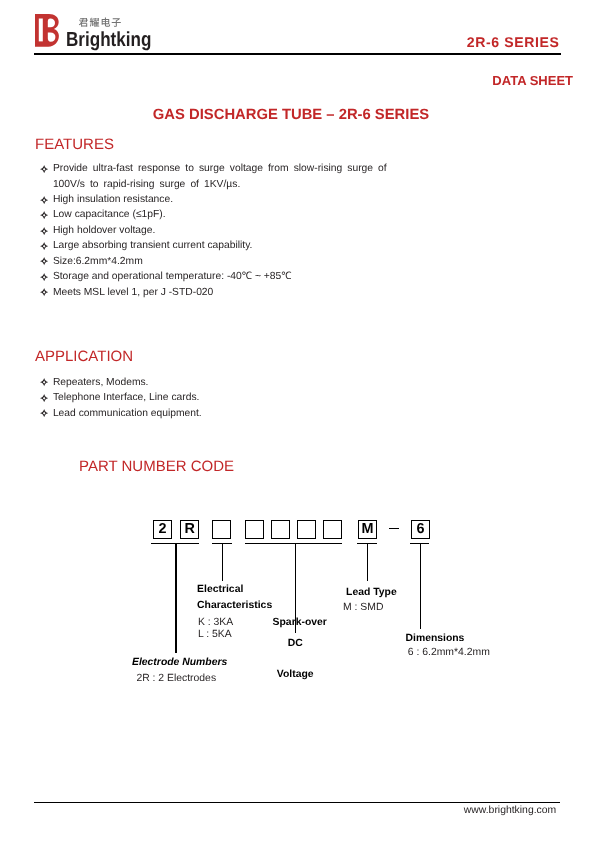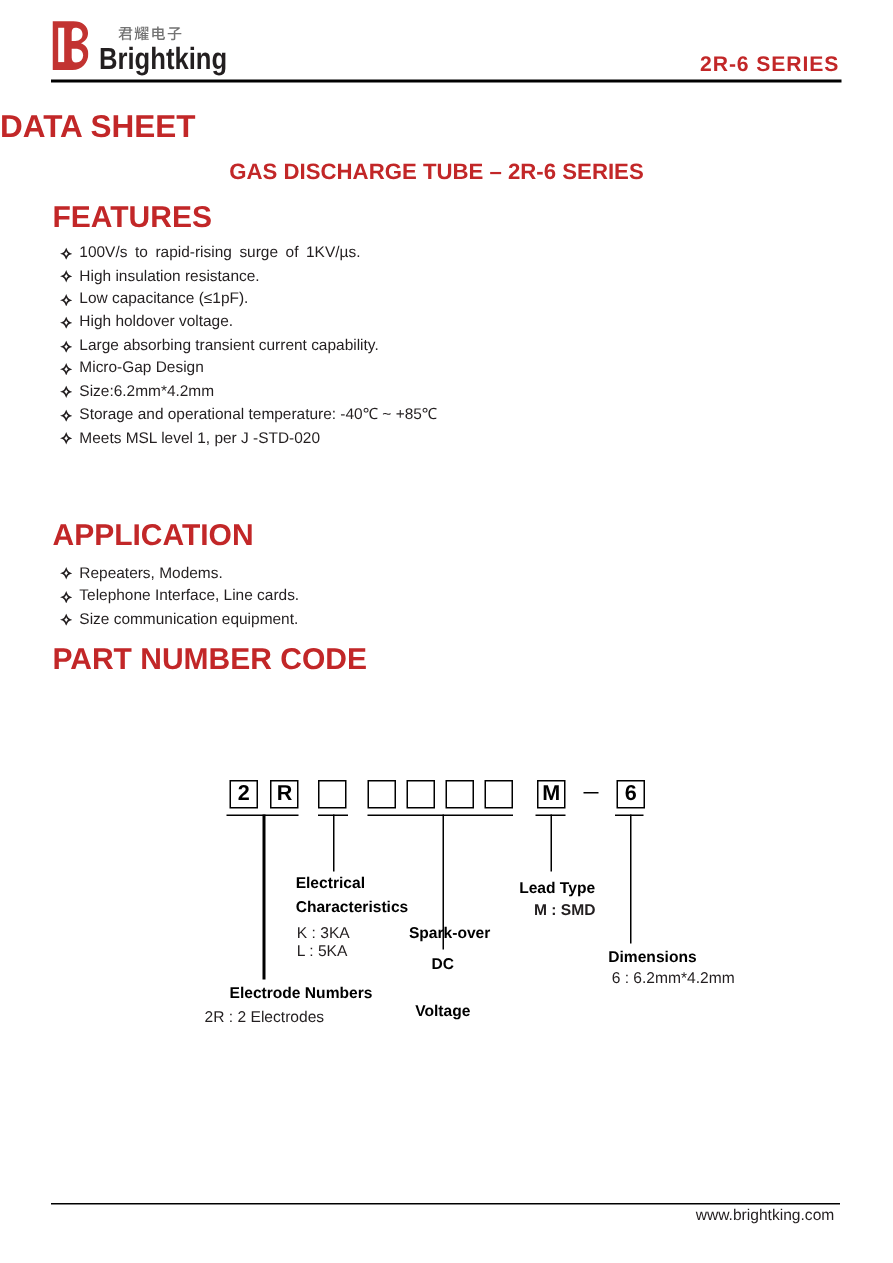--- a/index.html
+++ b/index.html
@@ -18,29 +18,29 @@
   
   .logo-mark { position:absolute; left:35.1px; top:14.3px; width:23.9px; height:32.8px; }
   .logo-cn { position:absolute; left:66.6px; top:12.5px; font-family:"Noto Sans CJK SC","DejaVu Sans",sans-serif;
              font-size:10px; font-weight:500; line-height:17px; color:#737373; letter-spacing:0.9px; white-space:nowrap;margin-left:12px; }
   .logo-en { position:absolute; left:66.2px; top:29.6px; font-size:20.4px; font-weight:700; line-height:20px;
              color:#231f20; white-space:nowrap; transform:scaleX(0.838); transform-origin:left top; }
   .series  { position:absolute; right:35.5px; top:33.8px; font-size:14.1px; font-weight:700; color:#c22728; letter-spacing:0.6px; }
   .hrule   { position:absolute; left:34px; top:52.7px; width:527px; height:1.8px; background:#000; will-change:transform; }
 
   
-  .title    { position:absolute; left:0; width:573px; top:72.6px; text-align:left; color:#c22728;
-              font-size:21px; font-weight:700; }
+  .title    { position:absolute; left:0; width:573px; top:72.6px; text-align:right; color:#c22728;
+              font-size:13px; font-weight:700; }
   .subtitle { position:absolute; left:0; width:582px; top:106.5px; text-align:center; color:#c22728;
               font-size:14.8px; font-weight:700; }
 
-  .sec-head { position:absolute; left:35px; color:#c22728; font-size:20px; font-weight:700; line-height:14.1px;text-align:right; }
+  .sec-head { position:absolute; left:35px; color:#c22728; font-size:15px; font-weight:400; line-height:14.1px;text-align:right; }
   #sec-features    { top:137.6px; }
   #sec-application { top:350.2px; }
-  #sec-partnumber  { top:433px; }
+  #sec-partnumber  { top:460px;margin-left:44px; }
 
   
   .blist { position:absolute; left:40.4px; margin:0; padding:0; list-style:none; }
   .blist li { position:relative; padding-left:12.5px; font-size:10.3px; line-height:15.45px;
               color:#231f20; white-space:nowrap; }
   .blist li .bul { position:absolute; left:-0.7px; top:3.6px; width:8.3px; height:8.4px; display:block; }
   .blist li .bul svg { display:block; width:100%; height:100%; }
   #features-list { top:161.1px; }
   #application-list { top:374.6px; }
 
@@ -86,21 +86,21 @@
   <div class="subtitle">GAS DISCHARGE TUBE – 2R-6 SERIES</div>
 
   <div class="sec-head" id="sec-features">FEATURES</div>
   <ul class="blist" id="features-list">
     <li>
       <span class="bul">
           <svg viewBox="0 0 100 100" xmlns="http://www.w3.org/2000/svg">
             <path fill="#231f20" d="M50 0 C58 22 64 31 70 36 C76 42 80 44 100 50 C80 56 76 58 70 64 C64 69 58 78 50 100 C42 78 36 69 30 64 C24 58 20 56 0 50 C20 44 24 42 30 36 C36 31 42 22 50 0 Z M50 30 C46 40 42 45 34 50 C42 55 46 60 50 70 C54 60 58 55 66 50 C58 45 54 40 50 30 Z"></path>
           </svg>
         </span>
-      <span class="just2"><span>100V/s to rapid-rising surge of 1KV/µs.</span></span>
+      <span class="just2"><span class="l1">Provide ultra-fast response to surge voltage from slow-rising surge of</span><span>100V/s to rapid-rising surge of 1KV/µs.</span></span>
     </li>
     <li><span class="bul">
           <svg viewBox="0 0 100 100" xmlns="http://www.w3.org/2000/svg">
             <path fill="#231f20" d="M50 0 C58 22 64 31 70 36 C76 42 80 44 100 50 C80 56 76 58 70 64 C64 69 58 78 50 100 C42 78 36 69 30 64 C24 58 20 56 0 50 C20 44 24 42 30 36 C36 31 42 22 50 0 Z M50 30 C46 40 42 45 34 50 C42 55 46 60 50 70 C54 60 58 55 66 50 C58 45 54 40 50 30 Z"></path>
           </svg>
         </span><span>High insulation resistance.</span></li>
     <li><span class="bul">
           <svg viewBox="0 0 100 100" xmlns="http://www.w3.org/2000/svg">
             <path fill="#231f20" d="M50 0 C58 22 64 31 70 36 C76 42 80 44 100 50 C80 56 76 58 70 64 C64 69 58 78 50 100 C42 78 36 69 30 64 C24 58 20 56 0 50 C20 44 24 42 30 36 C36 31 42 22 50 0 Z M50 30 C46 40 42 45 34 50 C42 55 46 60 50 70 C54 60 58 55 66 50 C58 45 54 40 50 30 Z"></path>
           </svg>
@@ -108,25 +108,20 @@
     <li><span class="bul">
           <svg viewBox="0 0 100 100" xmlns="http://www.w3.org/2000/svg">
             <path fill="#231f20" d="M50 0 C58 22 64 31 70 36 C76 42 80 44 100 50 C80 56 76 58 70 64 C64 69 58 78 50 100 C42 78 36 69 30 64 C24 58 20 56 0 50 C20 44 24 42 30 36 C36 31 42 22 50 0 Z M50 30 C46 40 42 45 34 50 C42 55 46 60 50 70 C54 60 58 55 66 50 C58 45 54 40 50 30 Z"></path>
           </svg>
         </span><span>High holdover voltage.</span></li>
     <li><span class="bul">
           <svg viewBox="0 0 100 100" xmlns="http://www.w3.org/2000/svg">
             <path fill="#231f20" d="M50 0 C58 22 64 31 70 36 C76 42 80 44 100 50 C80 56 76 58 70 64 C64 69 58 78 50 100 C42 78 36 69 30 64 C24 58 20 56 0 50 C20 44 24 42 30 36 C36 31 42 22 50 0 Z M50 30 C46 40 42 45 34 50 C42 55 46 60 50 70 C54 60 58 55 66 50 C58 45 54 40 50 30 Z"></path>
           </svg>
         </span><span>Large absorbing transient current capability.</span></li>
-    <li><span class="bul">
-          <svg viewBox="0 0 100 100" xmlns="http://www.w3.org/2000/svg">
-            <path fill="#231f20" d="M50 0 C58 22 64 31 70 36 C76 42 80 44 100 50 C80 56 76 58 70 64 C64 69 58 78 50 100 C42 78 36 69 30 64 C24 58 20 56 0 50 C20 44 24 42 30 36 C36 31 42 22 50 0 Z M50 30 C46 40 42 45 34 50 C42 55 46 60 50 70 C54 60 58 55 66 50 C58 45 54 40 50 30 Z"></path>
-          </svg>
-        </span><span>Micro-Gap Design</span></li>
     <li><span class="bul">
           <svg viewBox="0 0 100 100" xmlns="http://www.w3.org/2000/svg">
             <path fill="#231f20" d="M50 0 C58 22 64 31 70 36 C76 42 80 44 100 50 C80 56 76 58 70 64 C64 69 58 78 50 100 C42 78 36 69 30 64 C24 58 20 56 0 50 C20 44 24 42 30 36 C36 31 42 22 50 0 Z M50 30 C46 40 42 45 34 50 C42 55 46 60 50 70 C54 60 58 55 66 50 C58 45 54 40 50 30 Z"></path>
           </svg>
         </span><span>Size:6.2mm*4.2mm</span></li>
     <li><span class="bul">
           <svg viewBox="0 0 100 100" xmlns="http://www.w3.org/2000/svg">
             <path fill="#231f20" d="M50 0 C58 22 64 31 70 36 C76 42 80 44 100 50 C80 56 76 58 70 64 C64 69 58 78 50 100 C42 78 36 69 30 64 C24 58 20 56 0 50 C20 44 24 42 30 36 C36 31 42 22 50 0 Z M50 30 C46 40 42 45 34 50 C42 55 46 60 50 70 C54 60 58 55 66 50 C58 45 54 40 50 30 Z"></path>
           </svg>
         </span><span>Storage and operational temperature: -40℃ ~ +85℃</span></li>
@@ -146,21 +141,21 @@
         </span><span>Repeaters, Modems.</span></li>
     <li><span class="bul">
           <svg viewBox="0 0 100 100" xmlns="http://www.w3.org/2000/svg">
             <path fill="#231f20" d="M50 0 C58 22 64 31 70 36 C76 42 80 44 100 50 C80 56 76 58 70 64 C64 69 58 78 50 100 C42 78 36 69 30 64 C24 58 20 56 0 50 C20 44 24 42 30 36 C36 31 42 22 50 0 Z M50 30 C46 40 42 45 34 50 C42 55 46 60 50 70 C54 60 58 55 66 50 C58 45 54 40 50 30 Z"></path>
           </svg>
         </span><span>Telephone Interface, Line cards.</span></li>
     <li><span class="bul">
           <svg viewBox="0 0 100 100" xmlns="http://www.w3.org/2000/svg">
             <path fill="#231f20" d="M50 0 C58 22 64 31 70 36 C76 42 80 44 100 50 C80 56 76 58 70 64 C64 69 58 78 50 100 C42 78 36 69 30 64 C24 58 20 56 0 50 C20 44 24 42 30 36 C36 31 42 22 50 0 Z M50 30 C46 40 42 45 34 50 C42 55 46 60 50 70 C54 60 58 55 66 50 C58 45 54 40 50 30 Z"></path>
           </svg>
-        </span><span>Size communication equipment.</span></li>
+        </span><span>Lead communication equipment.</span></li>
   </ul>
 
   <div class="sec-head" id="sec-partnumber">PART NUMBER CODE</div>
 
   <div class="pnd">
 
     <div class="pbox" style="left:153px;  top:519.7px;">2</div>
     <div class="pbox" style="left:180.2px;top:519.7px;">R</div>
     <div class="pbox" style="left:212.1px;top:519.7px;"></div>
     <div class="pbox" style="left:244.9px;top:519.7px;"></div>
@@ -180,34 +175,34 @@
     <div class="ln-h" style="left:244.9px;top:542.7px; width:97.5px;"></div>
     <div class="ln-v" style="left:294.6px;top:542.7px; height:90px;"></div>
 
     <div class="ln-h" style="left:357.1px;top:542.7px; width:20px;"></div>
     <div class="ln-v" style="left:366.6px;top:542.7px; height:38px;"></div>
 
     <div class="ln-h" style="left:410.2px;top:542.7px; width:18.9px;"></div>
     <div class="ln-v" style="left:419.6px;top:542.7px; height:86.5px;"></div>
   </div>
 
-  <div class="lbl-b" style="left:153px;top:658.3px;">Electrode Numbers</div>
+  <div class="lbl-b" style="left:132px;top:658.3px;font-style:italic;">Electrode Numbers</div>
   <div class="lbl-n" style="left:136.4px;top:674px;">2R : 2 Electrodes</div>
 
   <div class="lbl-b" style="left:197.1px;top:584.5px;">Electrical</div>
   <div class="lbl-b" style="left:197.1px;top:601.1px;text-align:right;">Characteristics</div>
   <div class="lbl-n" style="left:197.9px;top:618.4px;">K : 3KA</div>
   <div class="lbl-n" style="left:197.9px;top:630.4px;">L : 5KA</div>
 
   <div class="lbl-b ctr" style="left:245.2px;width:100px;top:639.2px;">DC</div>
   <div class="lbl-b" style="left:272.6px;top:618px;">Spark-over</div>
   <div class="lbl-b ctr" style="left:245.2px;width:100px;top:669.8px;">Voltage</div>
 
   <div class="lbl-b" style="left:346.1px;top:588.2px;">Lead Type</div>
-  <div class="lbl-n" style="left:356px;top:603.2px;font-weight:bold;">M : SMD</div>
+  <div class="lbl-n" style="left:343px;top:603.2px;">M : SMD</div>
 
   <div class="lbl-b" style="left:405.5px;top:633.5px;">Dimensions</div>
   <div class="lbl-n" style="left:407.8px;top:647.6px;">6 : 6.2mm*4.2mm</div>
 
   <div class="footer-rule"></div>
   <div class="foot-left">Revision:09-Feb-12</div>
   <div class="foot-right">www.brightking.com</div>
 </div>
 
 </body></html>

